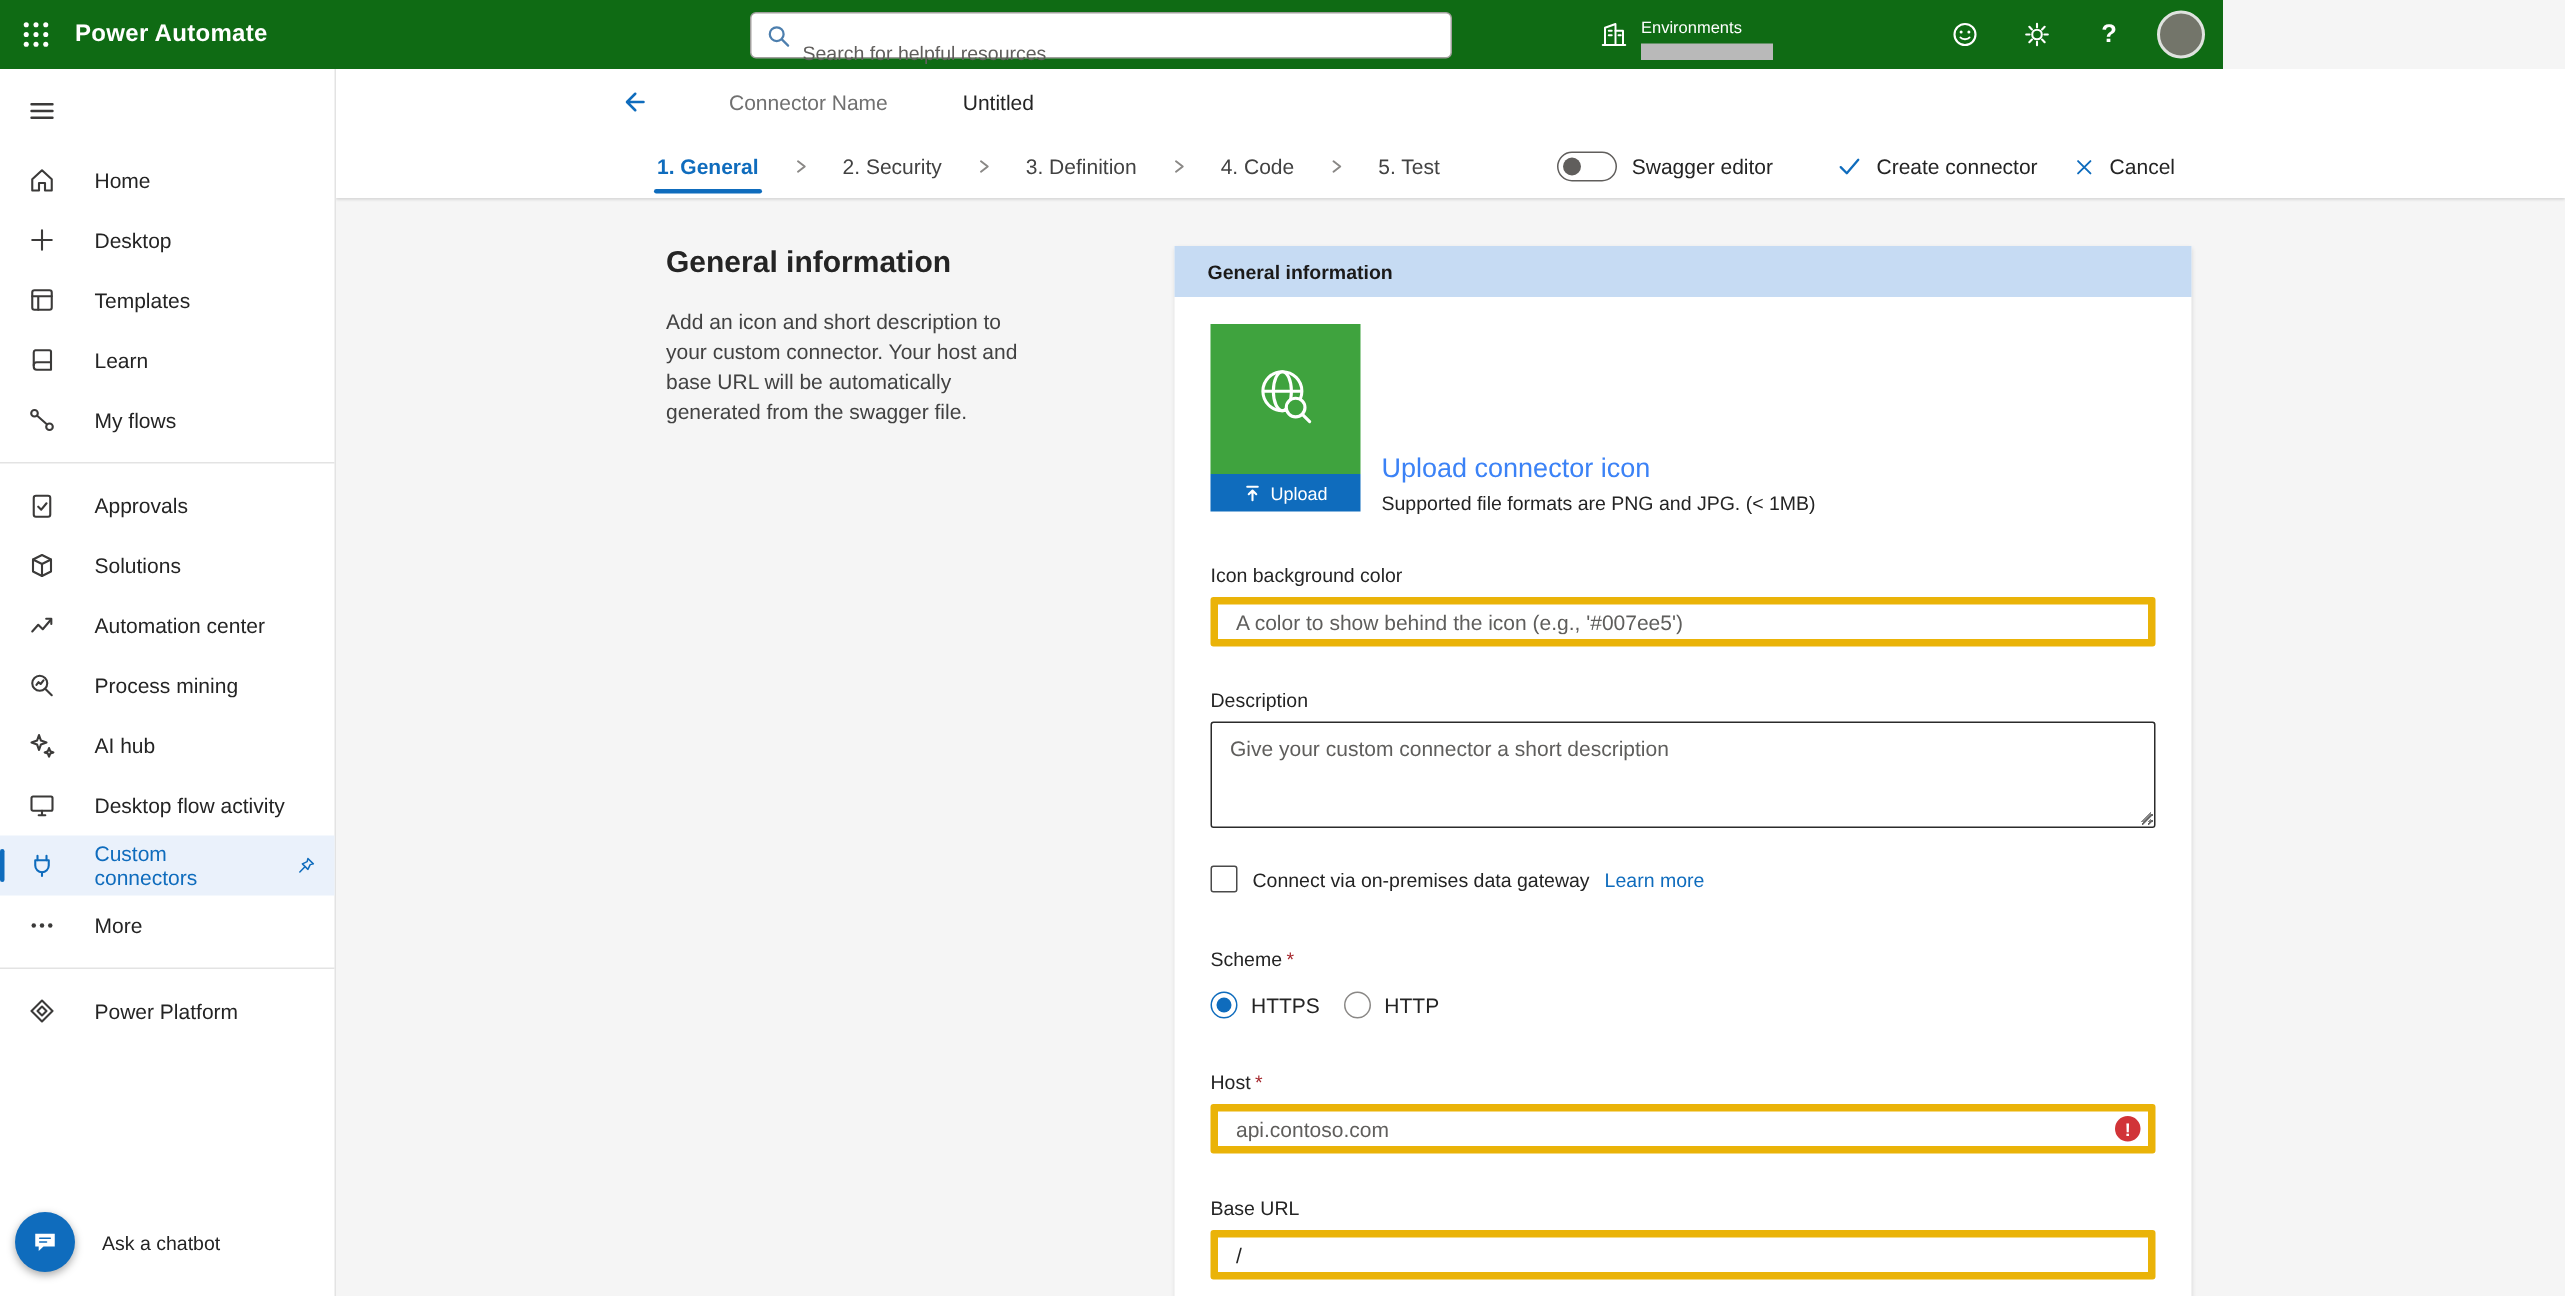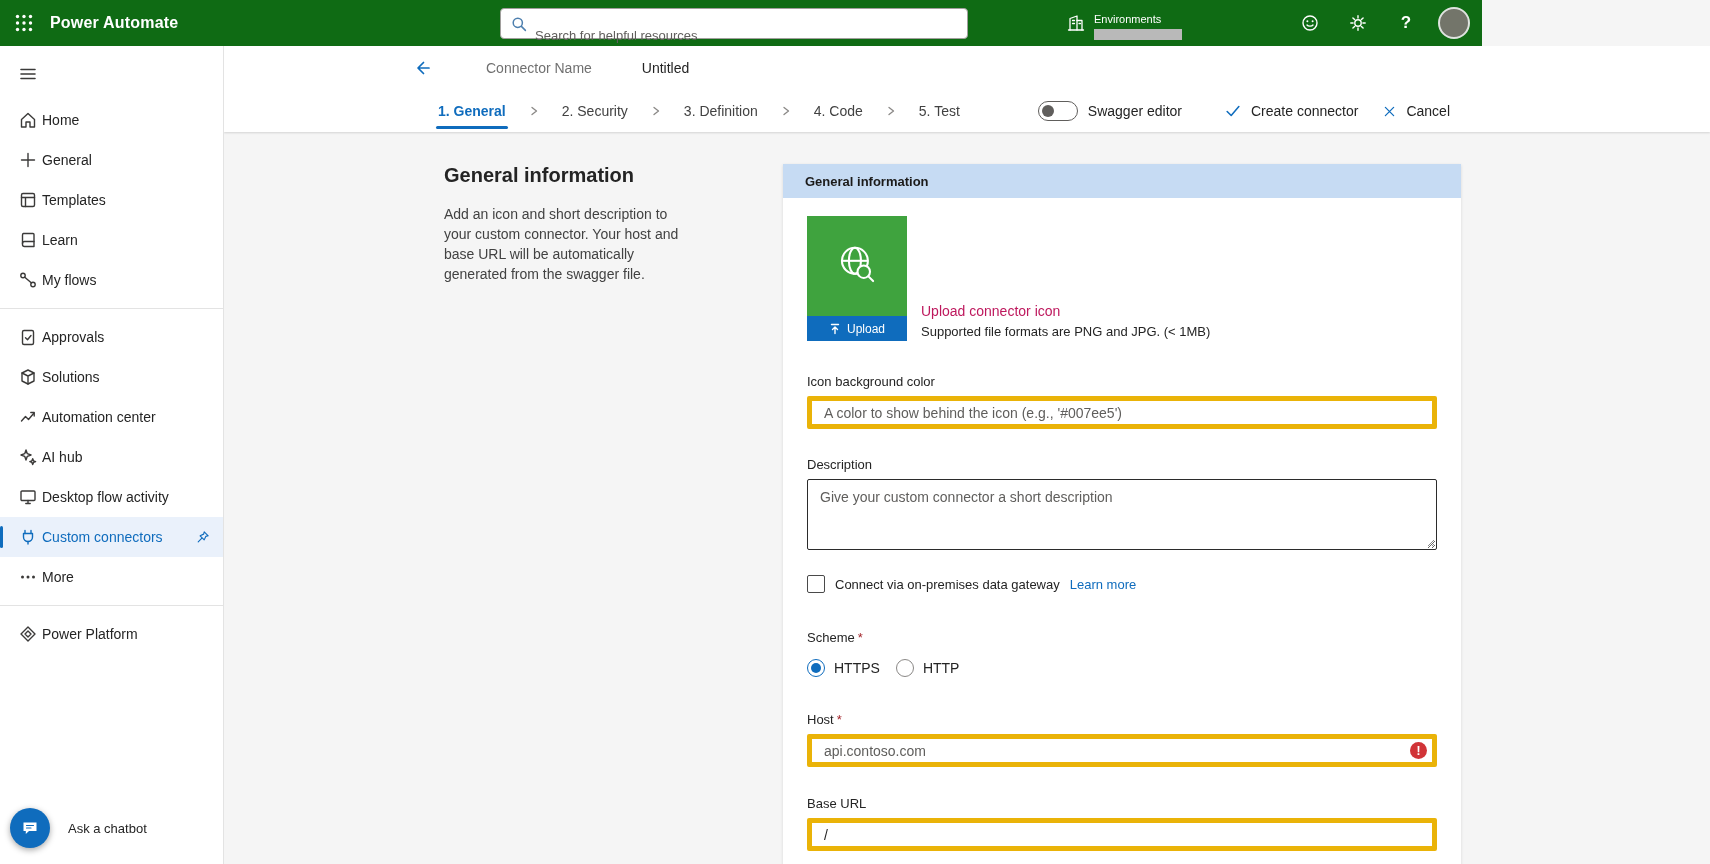--- a/index.html
+++ b/index.html
@@ -18,21 +18,21 @@
   .env { display:flex; align-items:flex-start; gap:8px; margin-right:96px; padding-top:6px; }
   .env-text { display:flex; flex-direction:column; gap:4px; }
   .env-label { font-size:11px; color:#fff; }
   .env-redacted { width:88px; height:11px; background:#b9b9b9; }
   .tb-icon { width:32px; height:32px; display:flex; align-items:center; justify-content:center; cursor:pointer; color:#fff; font-size:17px; font-weight:700; }
   .avatar { width:32px; height:32px; border-radius:50%; background:#73756a; border:2px solid #dfe3df; cursor:pointer; }
 
   
   .sidebar { position:absolute; top:46px; left:0; width:224px; height:818px; background:#fff; border-right:1px solid #e3e3e3; z-index:30; }
   .hamburger { width:44px; height:44px; display:flex; align-items:center; justify-content:center; margin:6px 0 4px 6px; cursor:pointer; color:#3b3a39; }
-  .nav-item { height:40px; display:flex; align-items:center; padding:0 12px 0 18px; gap:4px; font-size:14px; cursor:pointer; position:relative; color:#242424; }
+  .nav-item { height:40px; display:flex; align-items:center; padding:0 12px 0 18px; gap:25px; font-size:14px; cursor:pointer; position:relative; color:#242424; }
   .nav-item.selected { background:#eaf1fb; color:#0f6cbd; }
   .nav-item.selected::before { content:""; position:absolute; left:0; top:9px; bottom:9px; width:3px; background:#0f6cbd; border-radius:2px; }
   .nav-item .pin { margin-left:auto; color:#0f6cbd; }
   .nav-divider { height:1px; background:#e3e3e3; margin:8px 0; }
   .nic { width:20px; height:20px; fill:none; stroke:currentColor; stroke-width:1.4; stroke-linecap:round; stroke-linejoin:round; flex:none; color:#3b3a39; }
   .nav-item.selected .nic { color:#0f6cbd; }
   .chatbot { position:absolute; left:10px; bottom:16px; display:flex; align-items:center; gap:18px; }
   .chat-circle { width:40px; height:40px; border-radius:50%; background:#0f6cbd; display:flex; align-items:center; justify-content:center; box-shadow:0 2px 6px rgba(0,0,0,.35); cursor:pointer; }
   .chat-label { font-size:13px; color:#242424; }
 
@@ -61,21 +61,21 @@
   .intro p { margin-top:17px; font-size:14px; color:#424242; line-height:1.43; width:250px; }
 
   .panel { width:678px; background:#fff; box-shadow:0 1px 3px rgba(0,0,0,.12); height:760px; }
   .panel-header { height:34px; background:#c6dbf3; display:flex; align-items:center; padding-left:22px; font-size:13px; font-weight:700; color:#1b1a19; }
   .panel-body { padding:18px 24px 0; }
   .upload-row { display:flex; }
   .icon-tile { width:100px; flex:none; }
   .icon-green { width:100px; height:100px; background:#3fa33e; display:flex; align-items:center; justify-content:center; }
   .upload-btn { width:100px; height:25px; background:#0f6cbd; color:#fff; font-size:12px; display:flex; align-items:center; justify-content:center; gap:6px; cursor:pointer; border:none; font-family:inherit; }
   .upload-info { margin-left:14px; padding-top:86px; }
-  .upload-link { color:#be185d; font-size:14px; cursor:pointer; display:inline-block; margin-bottom:5px; }
+  .upload-link { color:#3b82f6; font-size:18px; cursor:pointer; display:inline-block; margin-bottom:5px; }
   .upload-hint { font-size:13px; color:#242424; }
 
   .field { margin-top:30px; }
   .field-label { font-size:13px; color:#242424; display:block; margin-bottom:7px; }
   .req { color:#a4262c; margin-left:3px; }
   .text-input { width:100%; height:33px; border:5px solid #eab308; border-radius:2px; font-size:14px; padding:0 12px; color:#242424; font-family:inherit; background:#fff; outline:none; }
   .text-input::placeholder, textarea::placeholder { color:#5f5e5c; }
   .ta-wrap { position:relative; }
   textarea.desc { width:100%; height:71px; border:1px solid #2b2b2b; border-radius:2px; font-size:14px; padding:9px 12px; resize:vertical; font-family:inherit; color:#242424; outline:none; display:block; }
   .resize-corner { position:absolute; right:3px; bottom:4px; width:9px; height:9px; background:repeating-linear-gradient(135deg, transparent 0 2px, #8a8a8a 2px 3px); clip-path:polygon(100% 0, 100% 100%, 0 100%); pointer-events:none; }
@@ -172,21 +172,21 @@
   <div class="nav-item">
     <svg class="nic" viewBox="0 0 20 20">
         <path d="M3.5 9.5L10 3.5l6.5 6v7.5h-4.5v-5h-4v5H3.5z"></path>
       </svg>
     <span>Home</span>
   </div>
   <div class="nav-item">
     <svg class="nic" viewBox="0 0 20 20">
         <path d="M10 3.5v13M3.5 10h13"></path>
       </svg>
-    <span>General</span>
+    <span>Desktop</span>
   </div>
   <div class="nav-item">
     <svg class="nic" viewBox="0 0 20 20">
         <rect x="3.5" y="3.5" width="13" height="13" rx="1.5"></rect>
         <path d="M3.5 7.5h13M7.5 7.5v9"></path>
       </svg>
     <span>Templates</span>
   </div>
   <div class="nav-item">
     <svg class="nic" viewBox="0 0 20 20">
@@ -219,20 +219,28 @@
         <path d="M4 6l6 3 6-3M10 9v8"></path>
       </svg>
     <span>Solutions</span>
   </div>
   <div class="nav-item">
     <svg class="nic" viewBox="0 0 20 20">
         <path d="M3.5 14l4-4.5 3 3L16 6"></path>
         <path d="M12.8 5.5H16.2V9"></path>
       </svg>
     <span>Automation center</span>
+  </div>
+  <div class="nav-item">
+    <svg class="nic" viewBox="0 0 20 20">
+        <circle cx="8.5" cy="8.5" r="5"></circle>
+        <path d="M12.3 12.3l4.2 4.2"></path>
+        <path d="M6.3 9.6l1.4-1.8 1.4 1.2 1.9-2.4"></path>
+      </svg>
+    <span>Process mining</span>
   </div>
   <div class="nav-item">
     <svg class="nic" viewBox="0 0 20 20">
         <path d="M8 3l1.3 3.7L13 8l-3.7 1.3L8 13l-1.3-3.7L3 8l3.7-1.3z"></path>
         <path d="M14.7 11.7l.8 2.1 2.1.8-2.1.8-.8 2.1-.8-2.1-2.1-.8 2.1-.8z"></path>
       </svg>
     <span>AI hub</span>
   </div>
   <div class="nav-item">
     <svg class="nic" viewBox="0 0 20 20">

